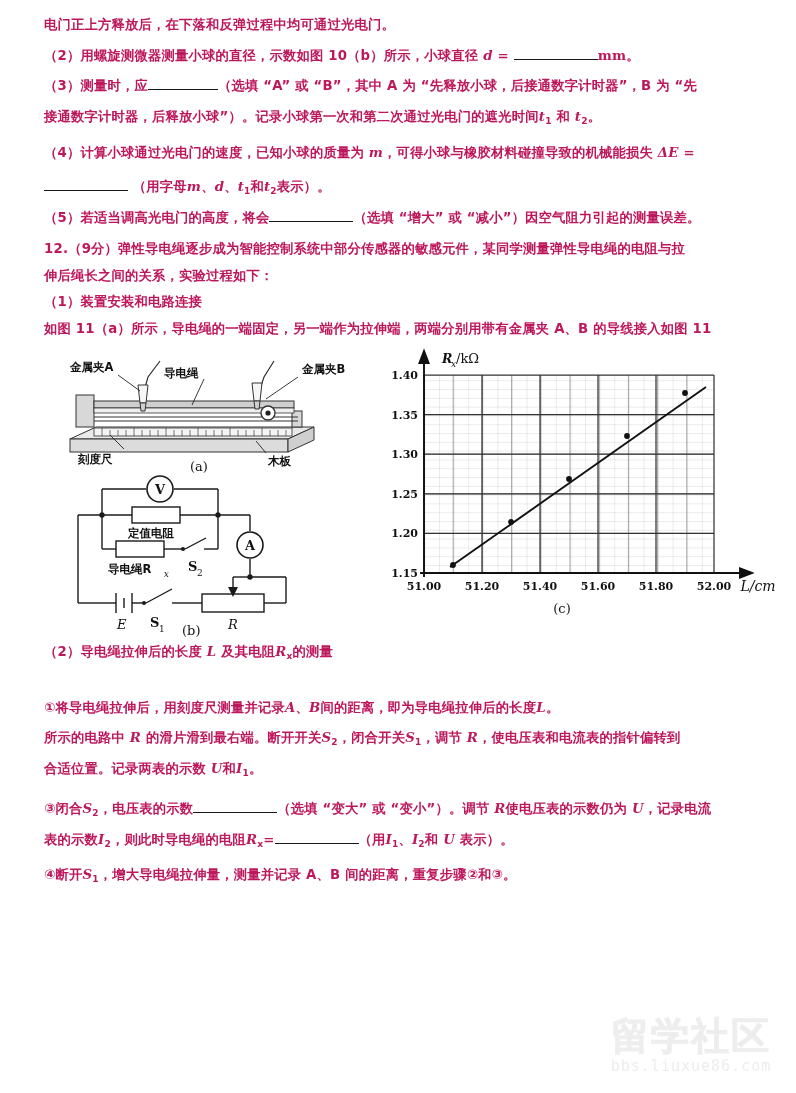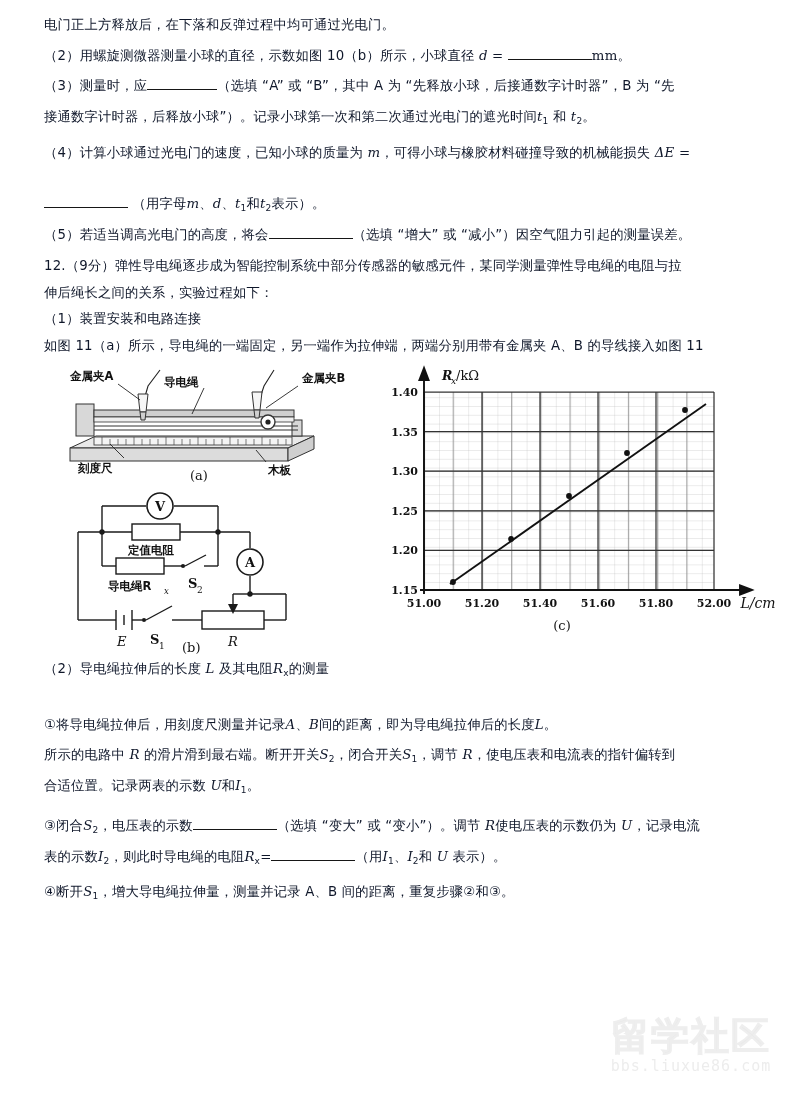--- a/index.html
+++ b/index.html
@@ -22,21 +22,22 @@
     height: 1093px;
     box-sizing: border-box;
     padding: 14px 36px 0 44px;
   }
   .ln {
     font-size: 13.3px;
     line-height: 1.62;
     letter-spacing: 0.2px;
     margin: 0 0 9px 0;
     white-space: nowrap;
-    color: #0f172a;
+    color: #be185d;
+    font-weight: bold;
   }
   .ln.tight { margin-bottom: 5px; }
   i.v { font-family: "DejaVu Serif", "Liberation Serif", serif; font-style: italic; }
   .up { font-family: "DejaVu Serif","Liberation Serif",serif; font-style: normal; }
   sub { font-size: 0.68em; vertical-align: -0.28em; }
   .blank {
     display: inline-block;
     border-bottom: 1.3px solid #161616;
     vertical-align: baseline;
     height: 1em;
@@ -45,21 +46,21 @@
   .b-long { width: 84px; }
 
   
   .figblock {
     position: relative;
     height: 296px;
     margin-top: 6px;
   }
   .fig-a {
     position: absolute;
-    left: 8px; top: 2px;
+    left: 8px; top: 10px;
     width: 320px; height: 120px;
   }
   .fig-b {
     position: absolute;
     left: 10px; top: 112px;
     width: 320px; height: 180px;
   }
   .fig-c {
     position: absolute;
     left: 322px; top: 0px;
@@ -130,21 +131,21 @@
     <i class="v">t</i><sub>2</sub><span>。</span>
   </p>
 
   <p class="ln" style="margin-top:14px;">
     <span>（4）计算小球通过光电门的速度，已知小球的质量为</span>
     <i class="v">m</i><span>，可得小球与橡胶材料碰撞导致的机械能损失</span>
     <i class="v">ΔE</i>
     <span class="up">=</span>
   </p>
 
-  <p class="ln" style="margin-top:30px;">
+  <p class="ln" style="margin-top:13px;">
     <span class="blank b-long"></span>
     <span>（用字母</span><i class="v">m</i><span>、</span><i class="v">d</i><span>、</span><i class="v">t</i><sub>1</sub><span>和</span><i class="v">t</i><sub>2</sub><span>表示）。</span>
   </p>
 
   <p class="ln">
     <span>（5）若适当调高光电门的高度，将会</span><span class="blank b-long"></span><span>（选填 “增大” 或 “减小”）因空气阻力引起的测量误差。</span>
   </p>
 
   <p class="ln tight">12.（9分）弹性导电绳逐步成为智能控制系统中部分传感器的敏感元件，某同学测量弹性导电绳的电阻与拉</p>
   <p class="ln tight">伸后绳长之间的关系，实验过程如下：</p>

